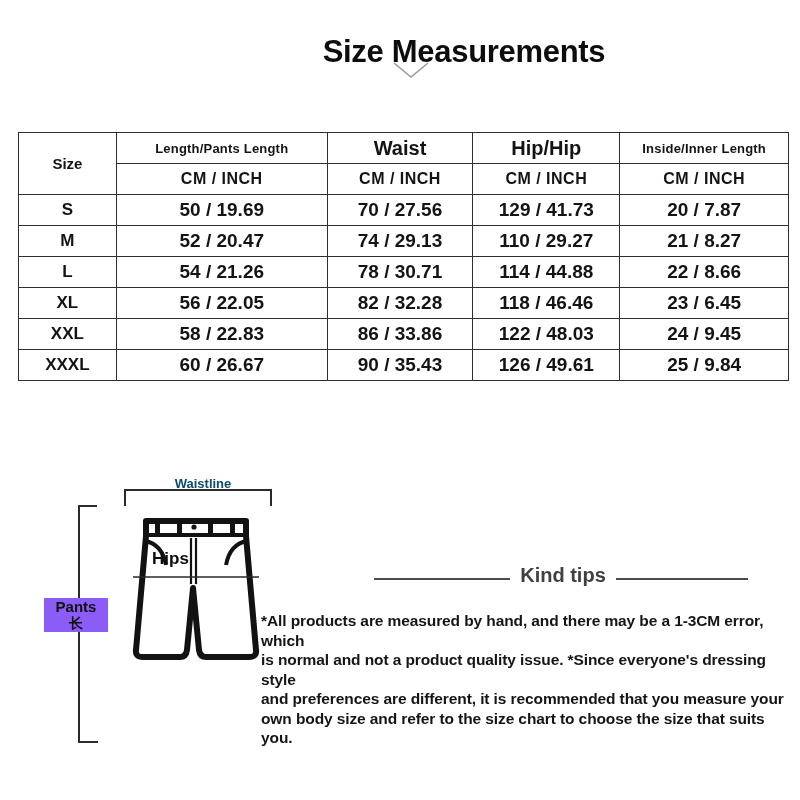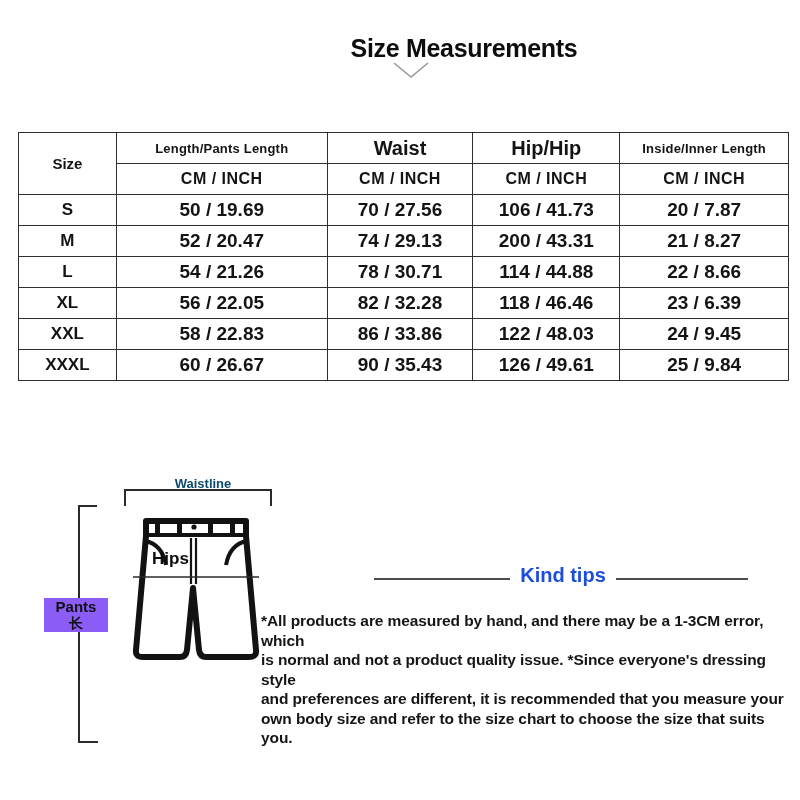--- a/index.html
+++ b/index.html
@@ -3,21 +3,21 @@
 <meta charset="utf-8">
 <style>
   html,body{margin:0;padding:0;}
   body{
     width:800px;height:800px;position:relative;background:#ffffff;
     font-family:"Liberation Sans", sans-serif;color:#101010;overflow:hidden;
   }
   
   .title{
     position:absolute;left:314px;top:34px;width:300px;text-align:center;
-    font-size:25px;font-weight:700;letter-spacing:-0.3px;color:#0d0d0d;
+    font-size:31px;font-weight:700;letter-spacing:-0.3px;color:#0d0d0d;
   }
   .chevron{position:absolute;left:391px;top:60px;}
   
   .size-table{
     position:absolute;left:18px;top:132px;width:771px;border-collapse:collapse;
     table-layout:fixed;background:#fff;
   }
   .size-table td,.size-table th{
     border:1px solid #2e2e2e;text-align:center;vertical-align:middle;
     padding:0;height:30px;color:#141414;overflow:hidden;white-space:nowrap;
@@ -89,43 +89,43 @@
     <tr>
       <td class="th-unit">CM / INCH</td>
       <td class="th-unit">CM / INCH</td>
       <td class="th-unit">CM / INCH</td>
       <td class="th-unit">CM / INCH</td>
     </tr>
     <tr>
       <td class="td-size">S</td>
       <td class="td-val">50 / 19.69</td>
       <td class="td-val">70 / 27.56</td>
-      <td class="td-val">106 / 41.73</td>
+      <td class="td-val">129 / 41.73</td>
       <td class="td-val">20 / 7.87</td>
     </tr>
     <tr>
       <td class="td-size">M</td>
       <td class="td-val">52 / 20.47</td>
       <td class="td-val">74 / 29.13</td>
-      <td class="td-val">200 / 43.31</td>
+      <td class="td-val">110 / 29.27</td>
       <td class="td-val">21 / 8.27</td>
     </tr>
     <tr>
       <td class="td-size">L</td>
       <td class="td-val">54 / 21.26</td>
       <td class="td-val">78 / 30.71</td>
       <td class="td-val">114 / 44.88</td>
       <td class="td-val">22 / 8.66</td>
     </tr>
     <tr>
       <td class="td-size">XL</td>
       <td class="td-val">56 / 22.05</td>
       <td class="td-val">82 / 32.28</td>
       <td class="td-val">118 / 46.46</td>
-      <td class="td-val">23 / 6.39</td>
+      <td class="td-val">23 / 6.45</td>
     </tr>
     <tr>
       <td class="td-size">XXL</td>
       <td class="td-val">58 / 22.83</td>
       <td class="td-val">86 / 33.86</td>
       <td class="td-val">122 / 48.03</td>
       <td class="td-val">24 / 9.45</td>
     </tr>
     <tr>
       <td class="td-size">XXXL</td>
@@ -163,19 +163,19 @@
     <path d="M60,24 L60,70 M65,24 L65,70" stroke="#121212" stroke-width="2.2" fill="none"></path>
     <path d="M14,27 Q31,30 35,51" stroke="#121212" stroke-width="4" fill="none"></path>
     <path d="M116,27 Q99,30 95,51" stroke="#121212" stroke-width="4" fill="none"></path>
     <path d="M2,63 L128,63" stroke="#2a2a2a" stroke-width="1.6" fill="none"></path>
   </svg>
   <div class="abs hips-label">Hips</div>
 </div>
 
 <div>
   <div class="tips-line left"></div>
-  <div class="tips-heading" style="color: #1d4ed8;">Kind tips</div>
+  <div class="tips-heading" style="color: #404040;">Kind tips</div>
   <div class="tips-line right"></div>
   <div class="tips-body">*All products are measured by hand, and there may be a 1-3CM error, which
 is normal and not a product quality issue. *Since everyone's dressing style
 and preferences are different, it is recommended that you measure your
 own body size and refer to the size chart to choose the size that suits you.</div>
 </div>
 
 </body></html>

